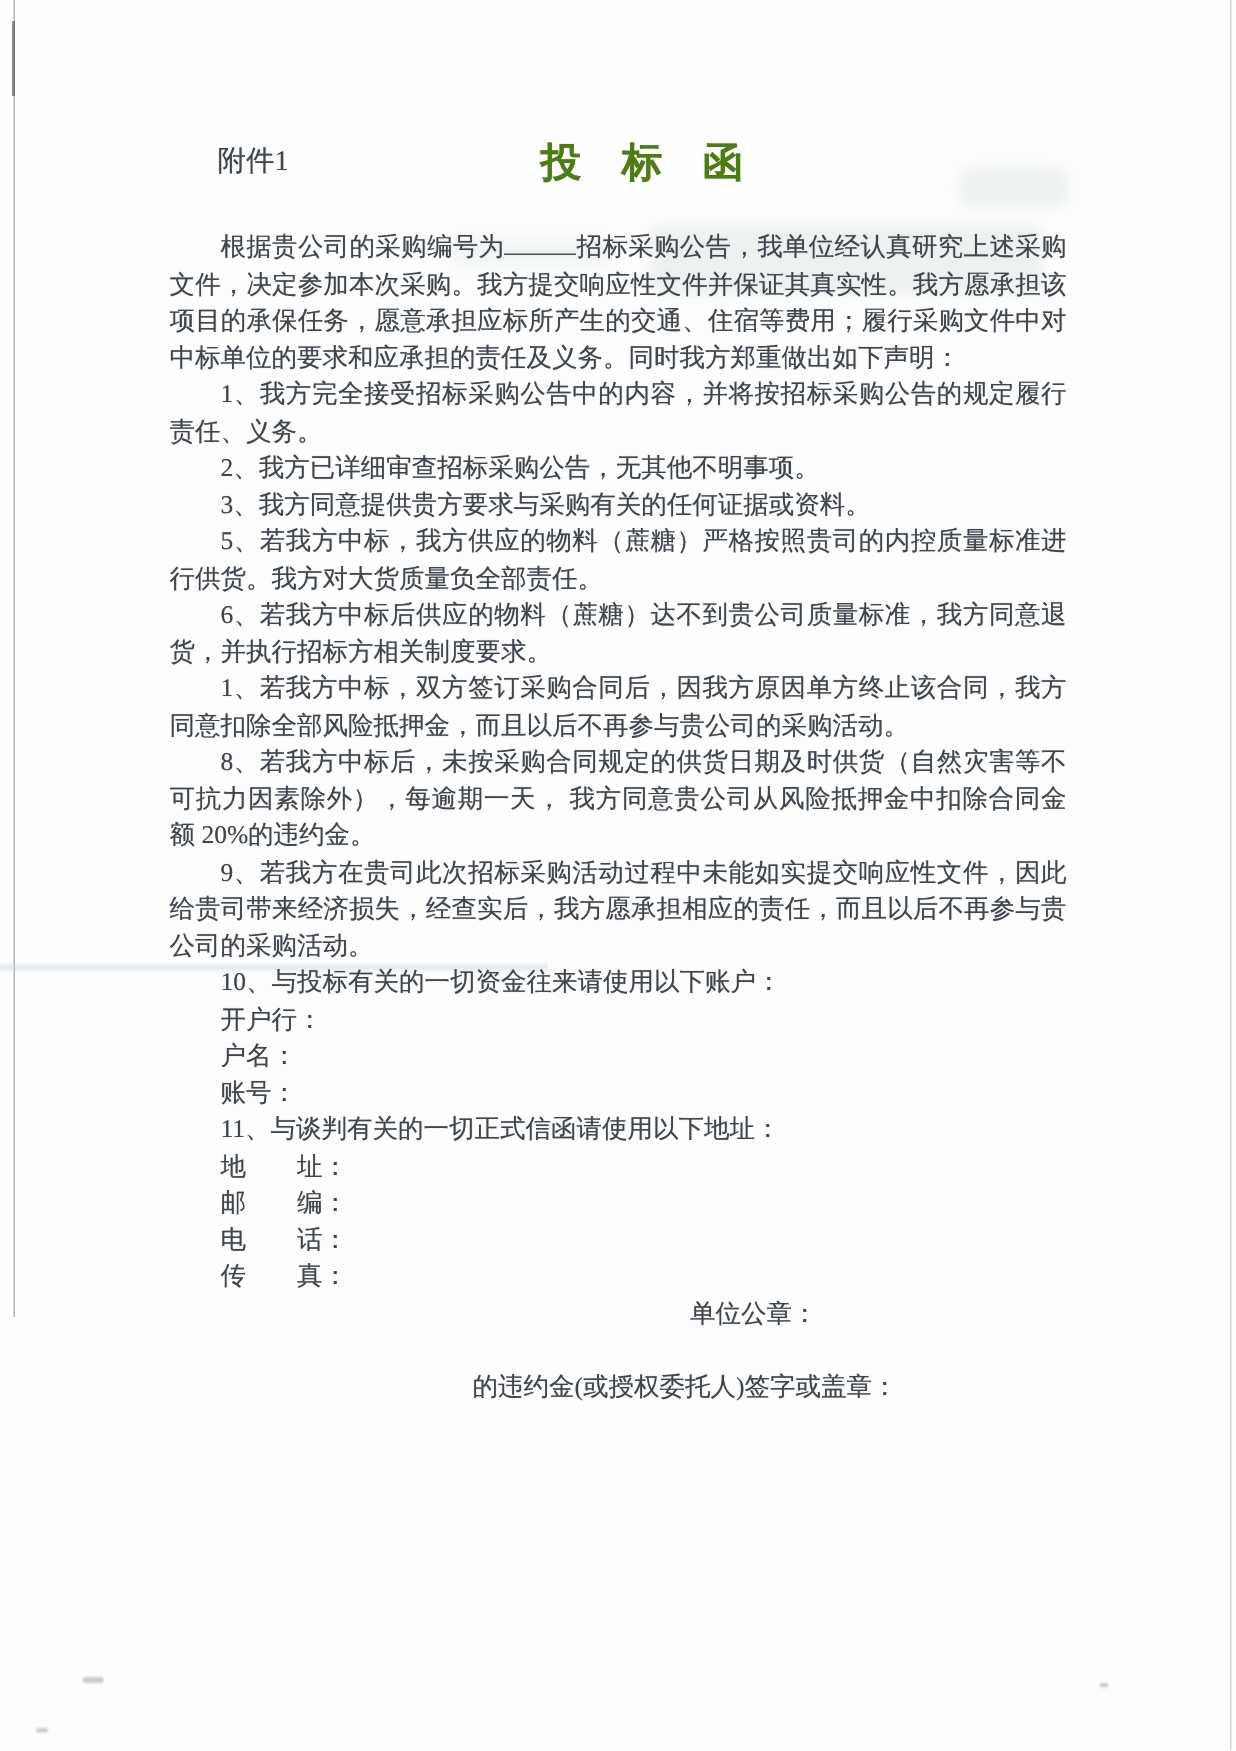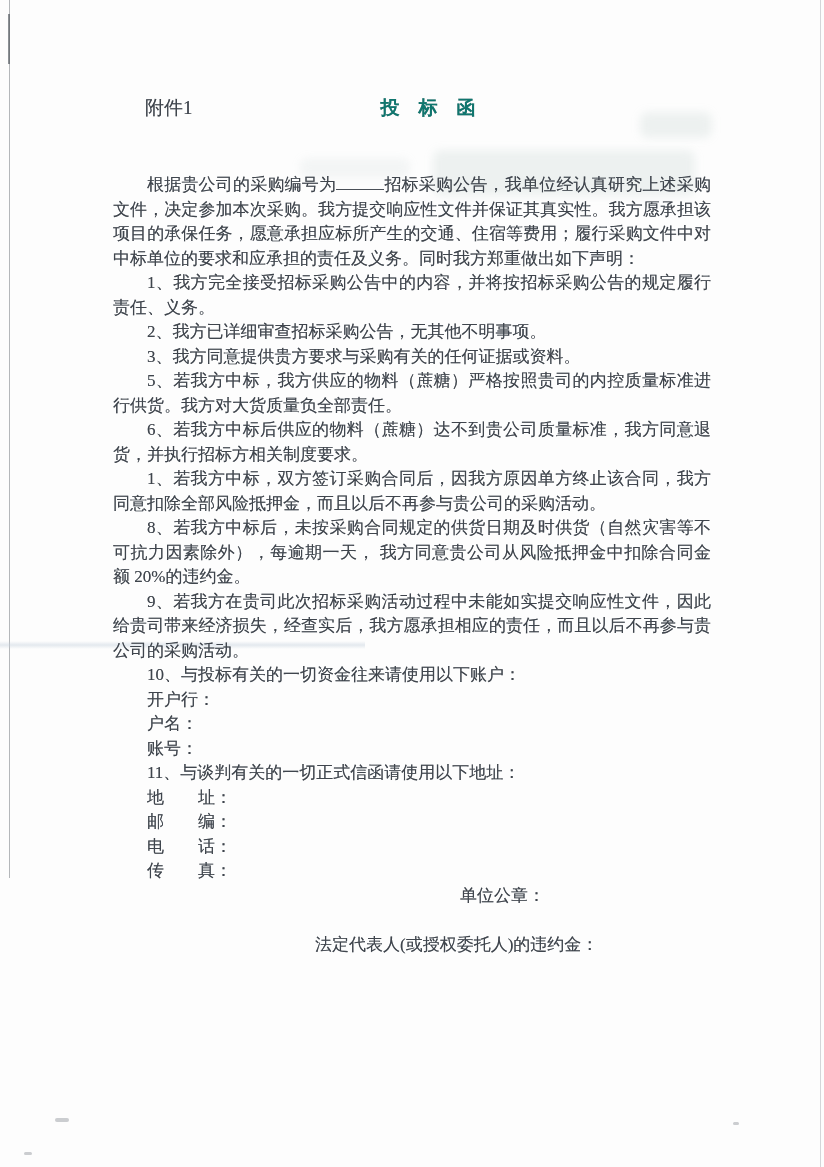--- a/index.html
+++ b/index.html
@@ -70,45 +70,45 @@
     position: absolute;
     left: 0; top: 7px;
     font-size: 19px;
     line-height: 22px;
   }
   .doc-title {
     position: absolute;
     left: 0; right: 0; top: 0;
     margin: 0;
     text-align: center;
-    font-size: 19px;
+    font-size: 27px;
     line-height: 36px;
     font-weight: 700;
-    color: #0f766e;
+    color: #4d7c0f;
   }
   .salutation {
     height: 25px;
     line-height: 25px;
     white-space: nowrap;
   }
   .underline-wrap {
     display: inline-block;
     border-bottom: 1.5px solid #4a5058;
     line-height: 23px;
     vertical-align: bottom;
   }
   .pad {
     display: inline-block;
     height: 1em;
     vertical-align: bottom;
   }
   .pad-a { width: 123px; }
   .pad-b { width: 15px; }
   .doc-body {
-    margin-top: 26px;
+    margin-top: 6px;
     text-align: justify;
   }
   .para {
     margin: 0;
     text-indent: 2em;
   }
   .inline-blank {
     display: inline-block;
     width: 48px;
     height: 1em;
@@ -168,17 +168,17 @@
       <p class="para">账号：</p>
 
       <p class="para">11、与谈判有关的一切正式信函请使用以下地址：</p>
 
       <p class="para">地　　址：</p>
       <p class="para">邮　　编：</p>
       <p class="para">电　　话：</p>
       <p class="para">传　　真：</p>
 
       <p class="seal-line">单位公章：</p>
-      <p class="signature-line">法定代表人(或授权委托人)的违约金：</p>
+      <p class="signature-line">的违约金(或授权委托人)签字或盖章：</p>
 
     </div>
   </div>
 </div>
 
 </body></html>

